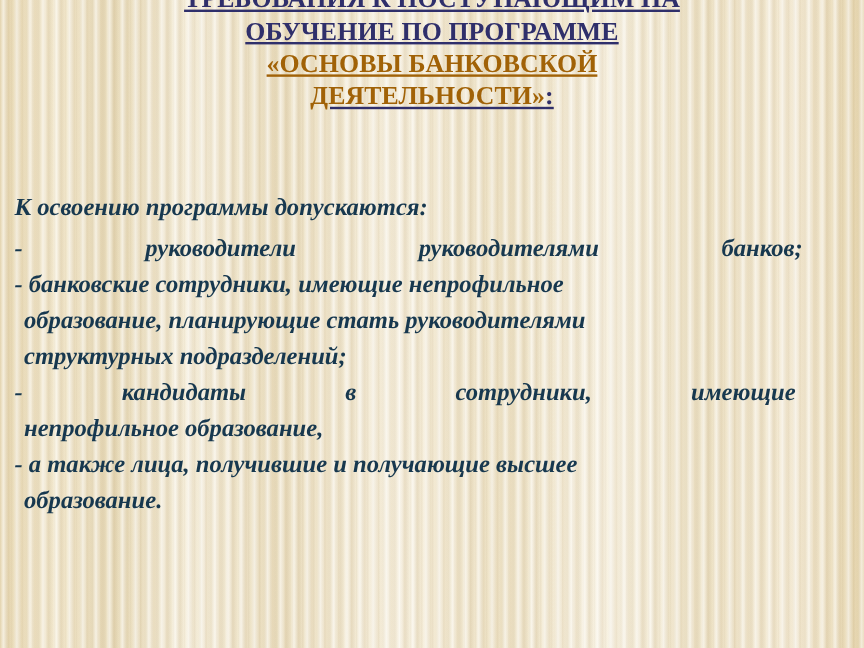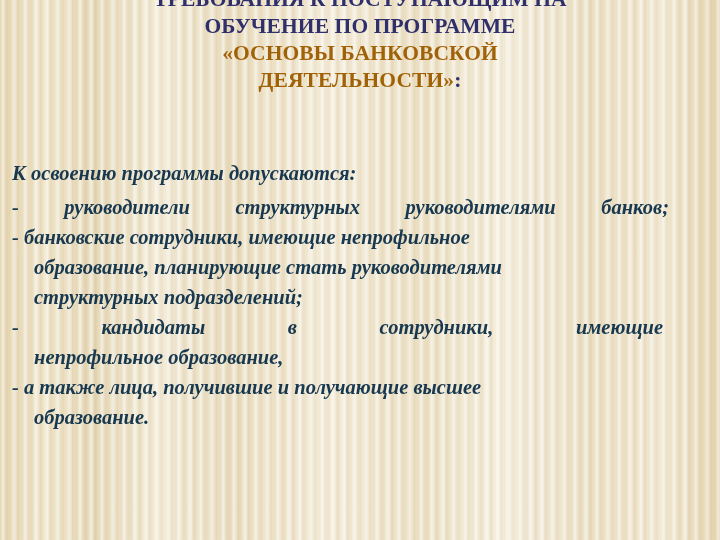--- a/index.html
+++ b/index.html
@@ -57,20 +57,21 @@
     color: #2f2f6b;
     font-family: "Liberation Serif", serif;
     font-weight: bold;
     font-size: 21.5px;
     line-height: 27px;
     letter-spacing: 0.1px;
   }
   .title-block .tline {
     display: block;
     white-space: nowrap;
+    text-decoration: underline;
   }
   .title-block .accent {
     color: #a16207;
   }
   .title-block .accent-colon {
     color: #2f2f6b;
   }
 
   
   .body-block {
@@ -88,21 +89,21 @@
     font-weight: bold;
     font-size: 20.5px;
     line-height: 30px;
     color: #17384f;
     margin: 0;
     padding: 0;
     white-space: nowrap;
   }
   .p .ind {
     display: block;
-    padding-left: 22px;
+    padding-left: 8px;
   }
   .p.lead { margin-bottom: 4px; }
   .justify-row {
     display: flex;
     justify-content: space-between;
     white-space: nowrap;
   }
   .justify-row.narrow { padding-right: 6px; }
 </style>
 </head>
@@ -118,21 +119,20 @@
   </div>
 
   <div class="body-block">
 
     <p class="p lead">К освоению программы допускаются:</p>
 
     <p class="p">
       <span class="justify-row">
         <span>-</span>
         <span>руководители</span>
-        <span>структурных</span>
         <span>руководителями</span>
         <span>банков;</span>
       </span>
     </p>
 
     <p class="p">
       <span>- банковские сотрудники, имеющие непрофильное</span>
       <span class="ind">образование, планирующие стать руководителями</span>
       <span class="ind">структурных подразделений;</span>
     </p>

